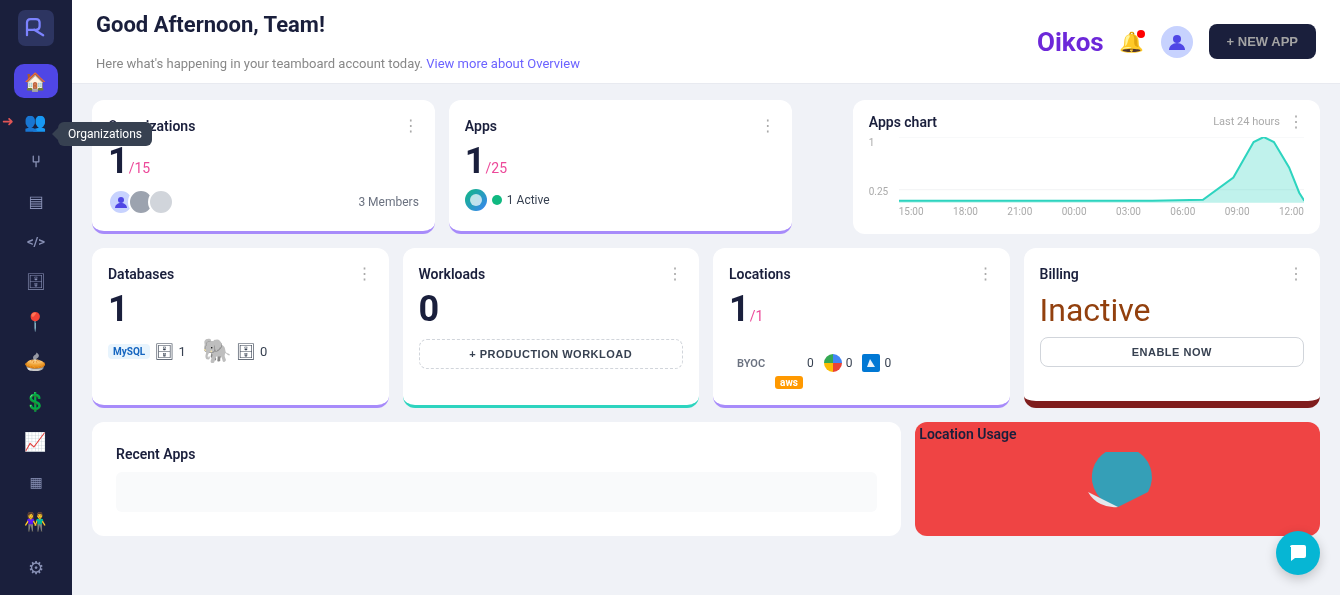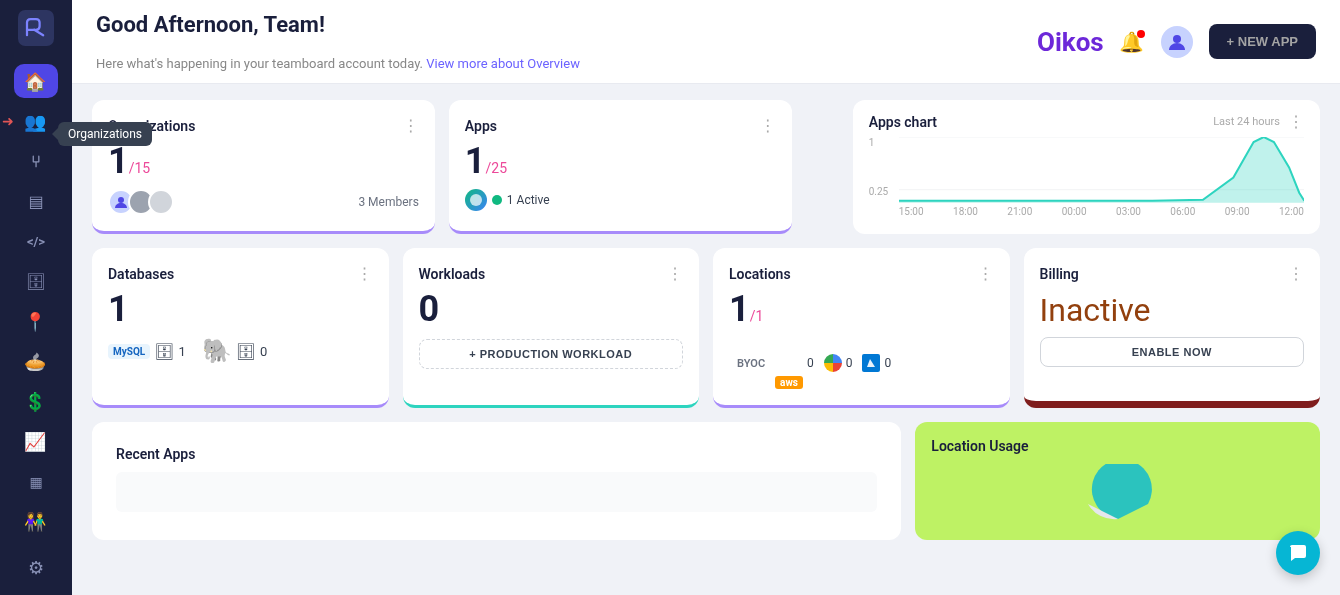--- a/index.html
+++ b/index.html
@@ -380,23 +380,23 @@
       grid-template-columns: 2fr 1fr;
       gap: 14px;
     }
     .recent-apps-card {
       background: white;
       border-radius: 12px;
       padding: 24px;
       min-height: 100px;
     }
     .location-usage-card {
-      background: #bef264;
+      background: #ef4444;
       border-radius: 12px;
-      padding: 16px;
+      padding: 4px;
       min-height: 100px;
     }
 
     
     .chat-bubble {
       position: fixed;
       bottom: 20px;
       right: 20px;
       width: 44px;
       height: 44px;

